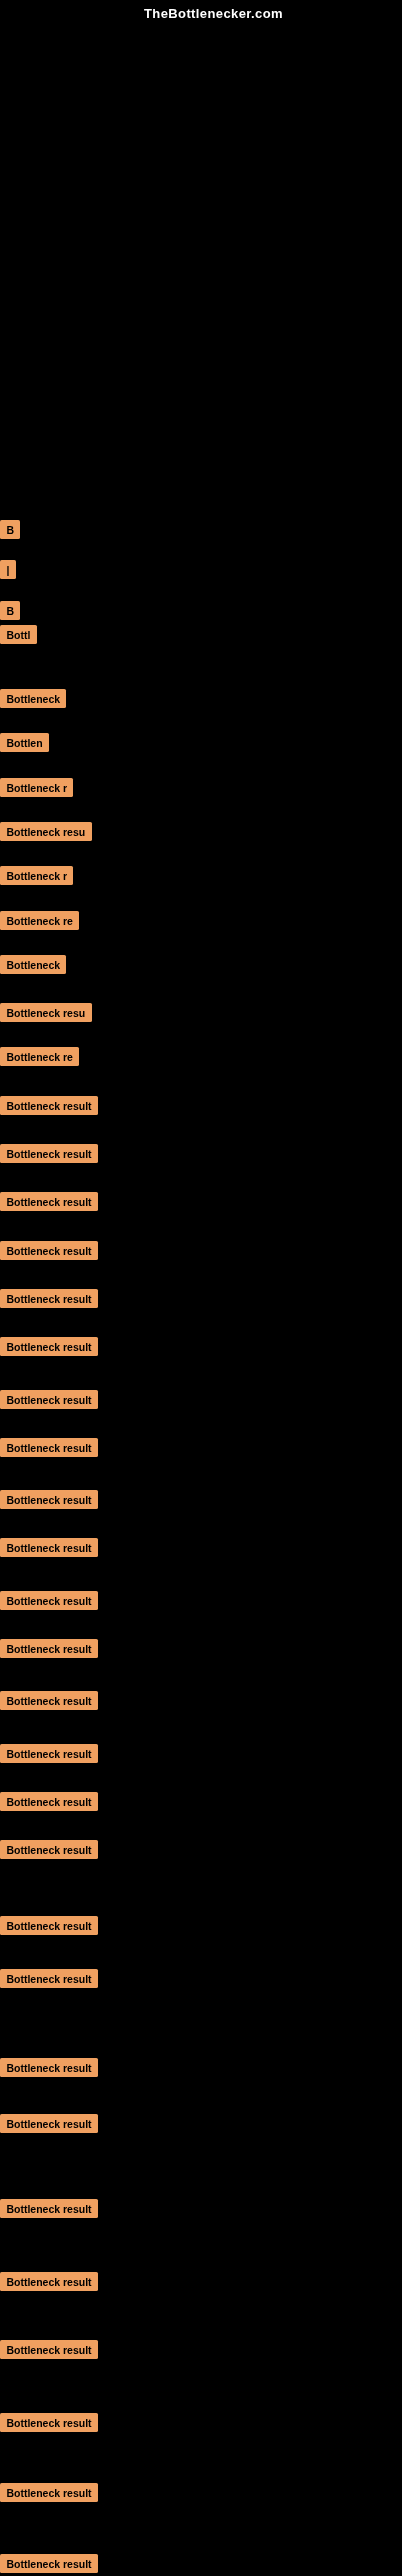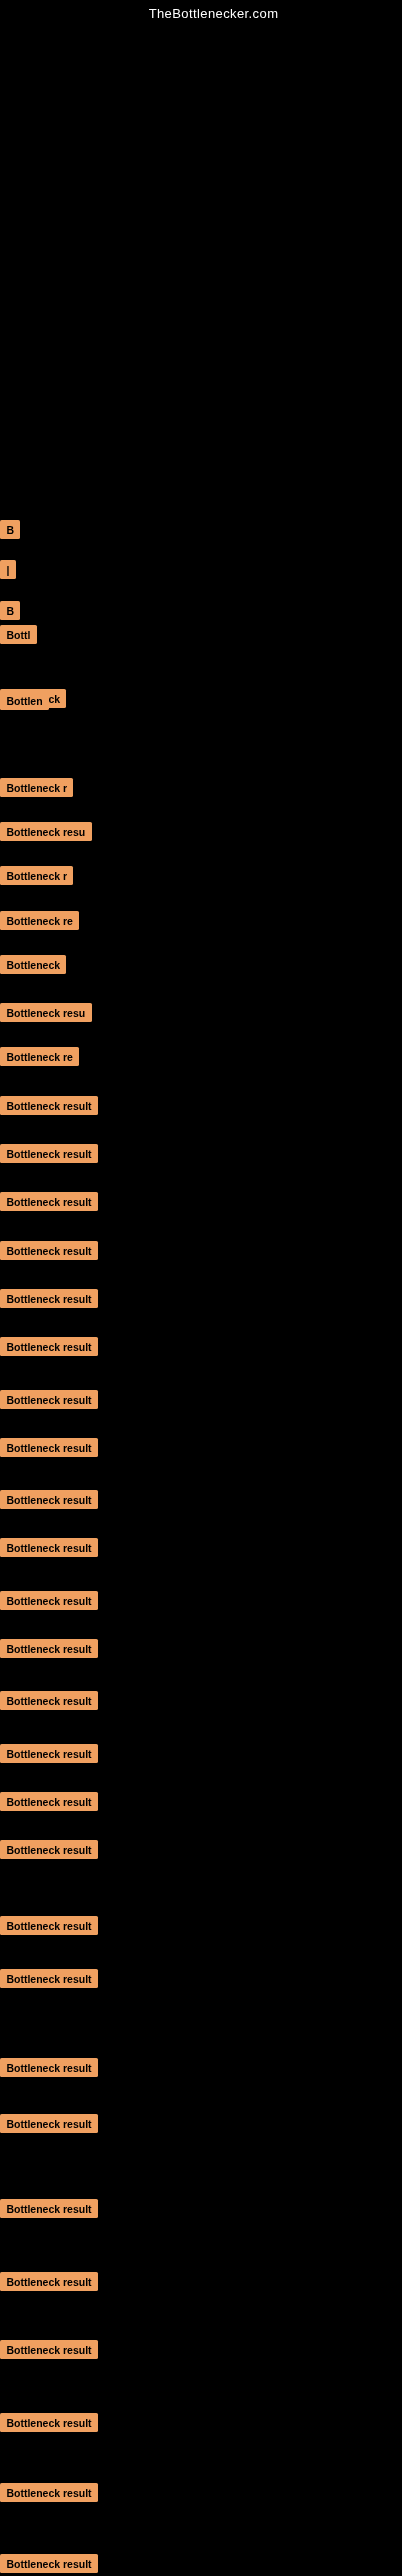--- a/index.html
+++ b/index.html
@@ -12,21 +12,21 @@
       width: 403px;
       min-height: 2576px;
       font-family: Arial, sans-serif;
       position: relative;
     }
     .site-title {
       color: #ffffff;
       font-size: 13px;
       text-align: center;
       padding-top: 6.4px;
-      font-weight: normal;
+      font-weight: bold;
       letter-spacing: 0.4px;
       padding-left: 24px;
     }
     .content-area {
       position: relative;
       width: 403px;
     }
     .bottleneck-label {
       background-color: #f0a060;
       color: #000000;
@@ -46,21 +46,21 @@
 <body>
 
 <div class="content-area">
   <div class="site-title">TheBottlenecker.com</div>
   <div id="results-container" style="position:relative; width:403px; height:2576px;">
   <div class="result-item" style="top: 499px; left: 0px;"><span class="bottleneck-label">B</span></div>
       <div class="result-item" style="top: 539px; left: 0px;"><span class="bottleneck-label">|</span></div>
       <div class="result-item" style="top: 580px; left: 0px;"><span class="bottleneck-label">B</span></div>
       <div class="result-item" style="top: 604px; left: 0px;"><span class="bottleneck-label">Bottl</span></div>
       <div class="result-item" style="top: 668px; left: 0px;"><span class="bottleneck-label">Bottleneck</span></div>
-      <div class="result-item" style="top: 670px; left: 0px;"><span class="bottleneck-label">Bottlen</span></div>
+      <div class="result-item" style="top: 712px; left: 0px;"><span class="bottleneck-label">Bottlen</span></div>
       <div class="result-item" style="top: 757px; left: 0px;"><span class="bottleneck-label">Bottleneck r</span></div>
       <div class="result-item" style="top: 801px; left: 0px;"><span class="bottleneck-label">Bottleneck resu</span></div>
       <div class="result-item" style="top: 845px; left: 0px;"><span class="bottleneck-label">Bottleneck r</span></div>
       <div class="result-item" style="top: 890px; left: 0px;"><span class="bottleneck-label">Bottleneck re</span></div>
       <div class="result-item" style="top: 934px; left: 0px;"><span class="bottleneck-label">Bottleneck</span></div>
       <div class="result-item" style="top: 982px; left: 0px;"><span class="bottleneck-label">Bottleneck resu</span></div>
       <div class="result-item" style="top: 1026px; left: 0px;"><span class="bottleneck-label">Bottleneck re</span></div>
       <div class="result-item" style="top: 1075px; left: 0px;"><span class="bottleneck-label">Bottleneck result</span></div>
       <div class="result-item" style="top: 1123px; left: 0px;"><span class="bottleneck-label">Bottleneck result</span></div>
       <div class="result-item" style="top: 1171px; left: 0px;"><span class="bottleneck-label">Bottleneck result</span></div>

